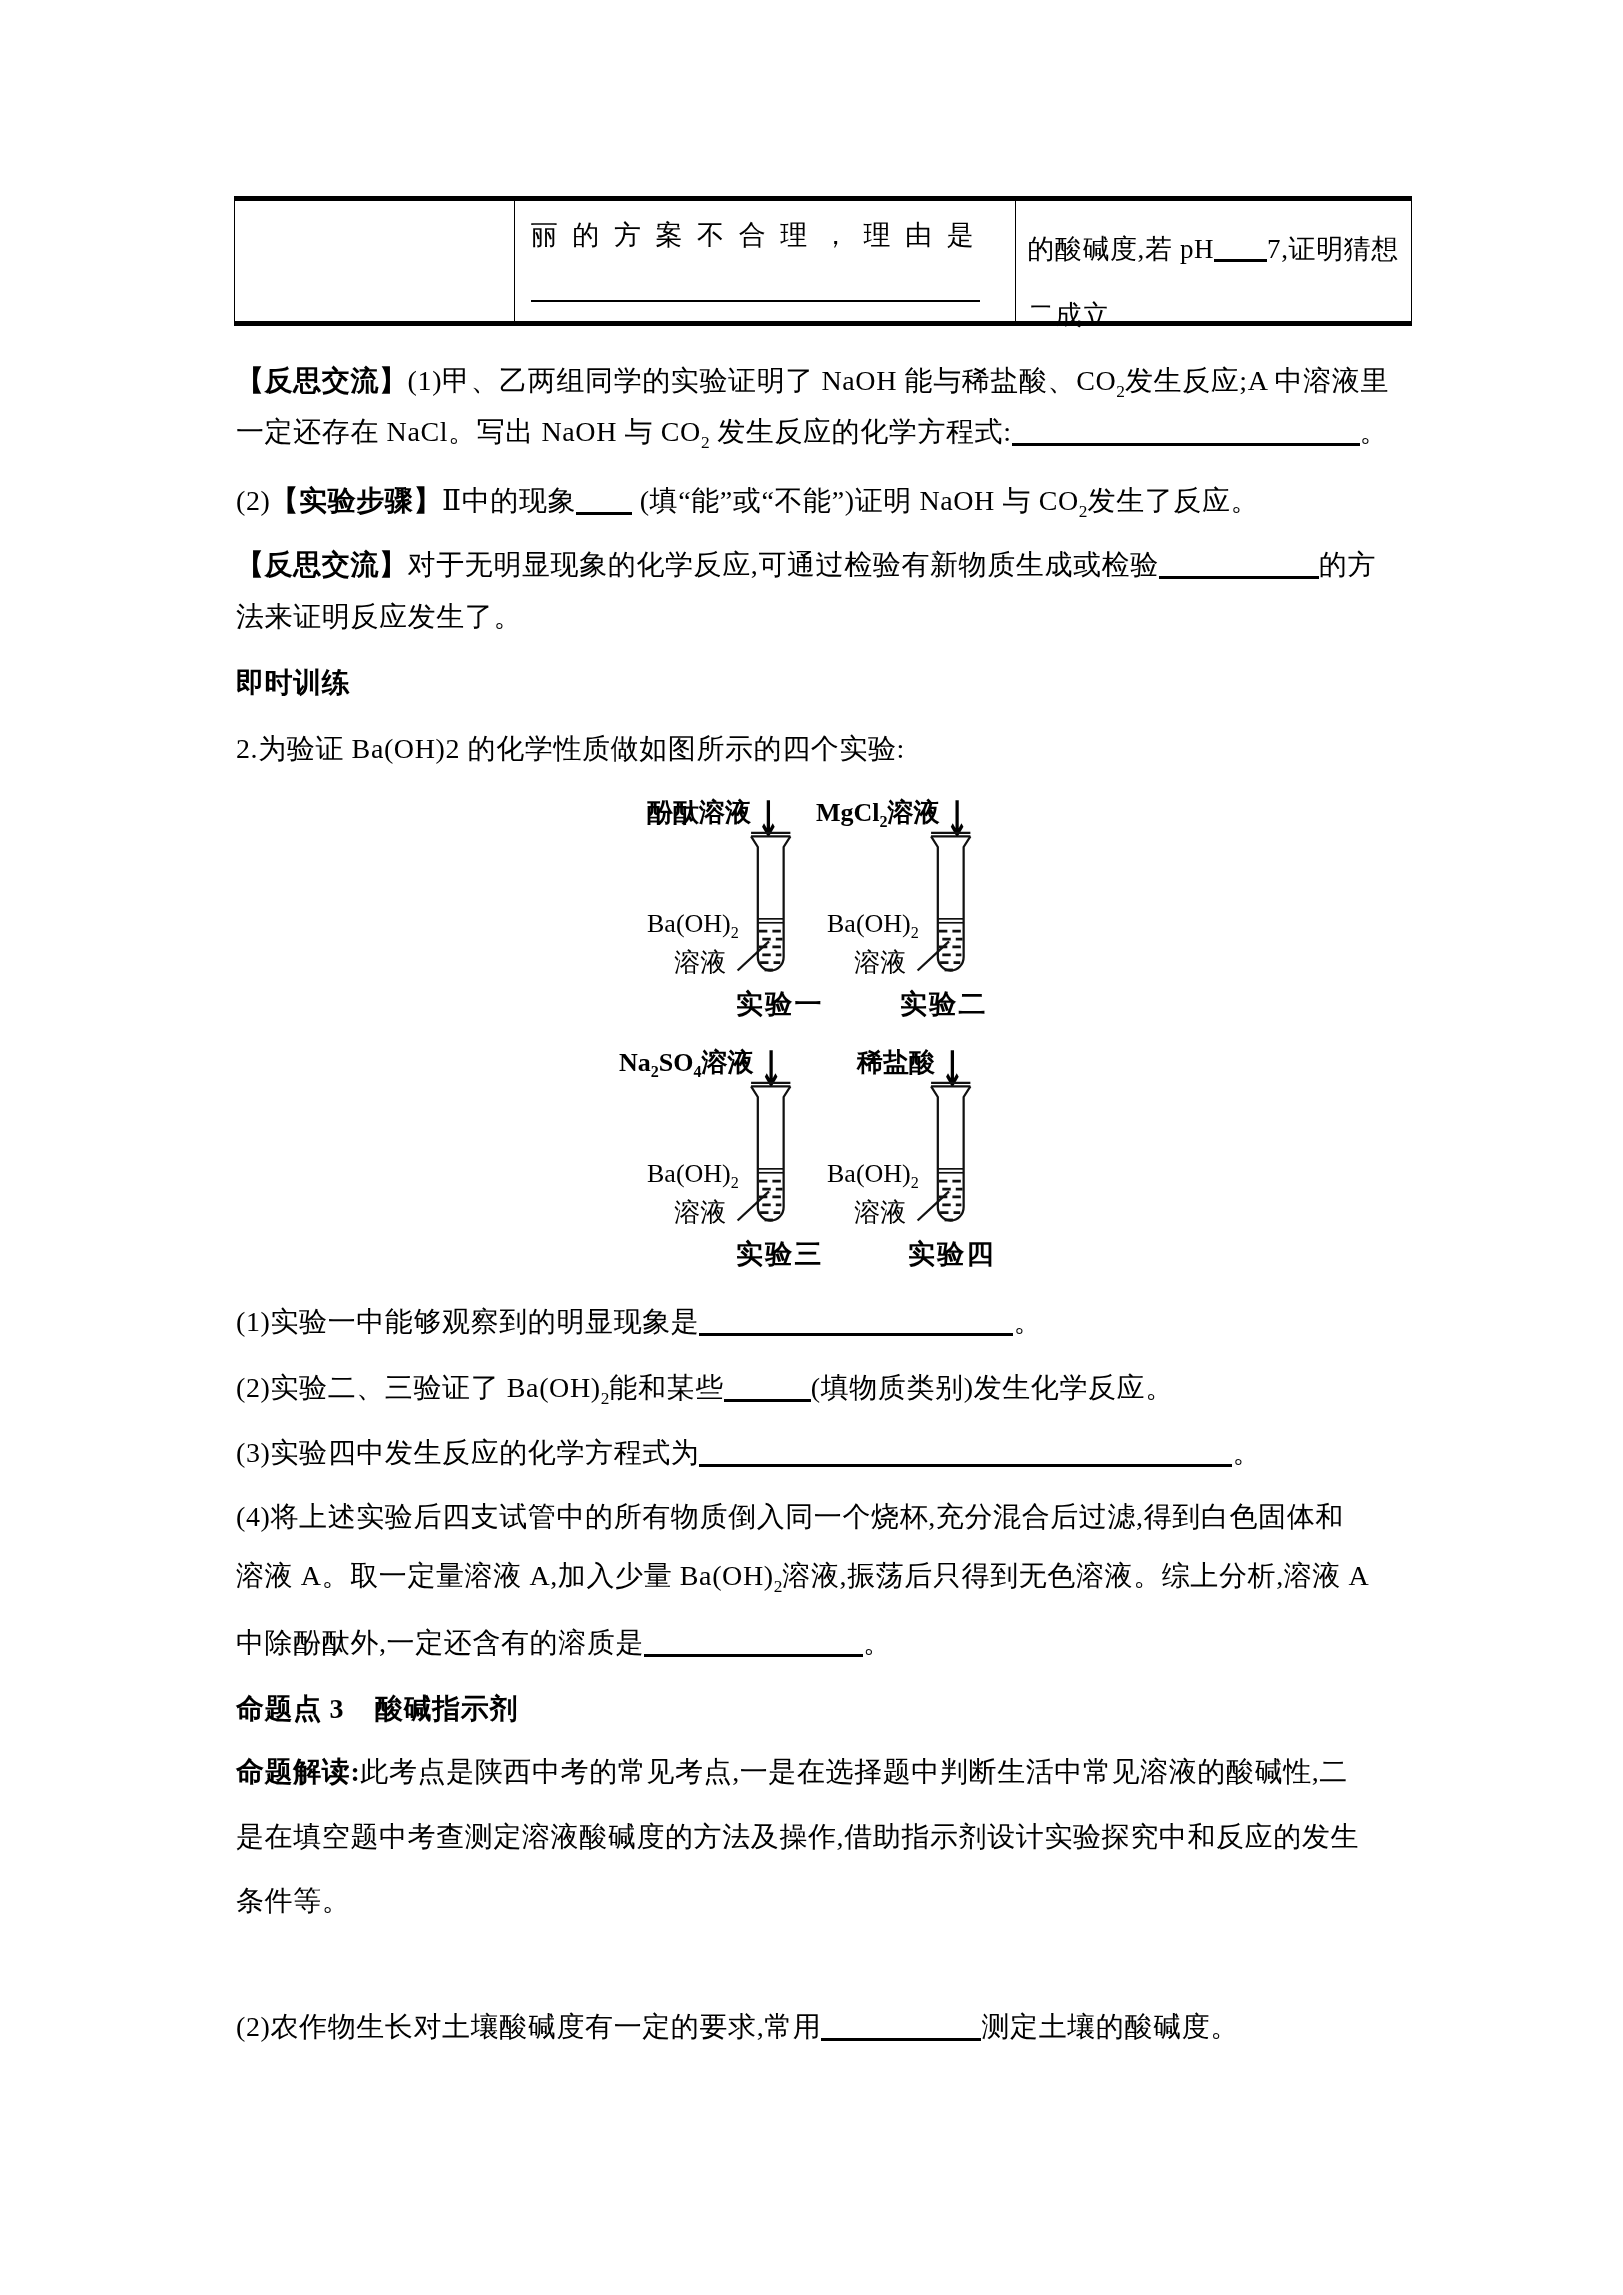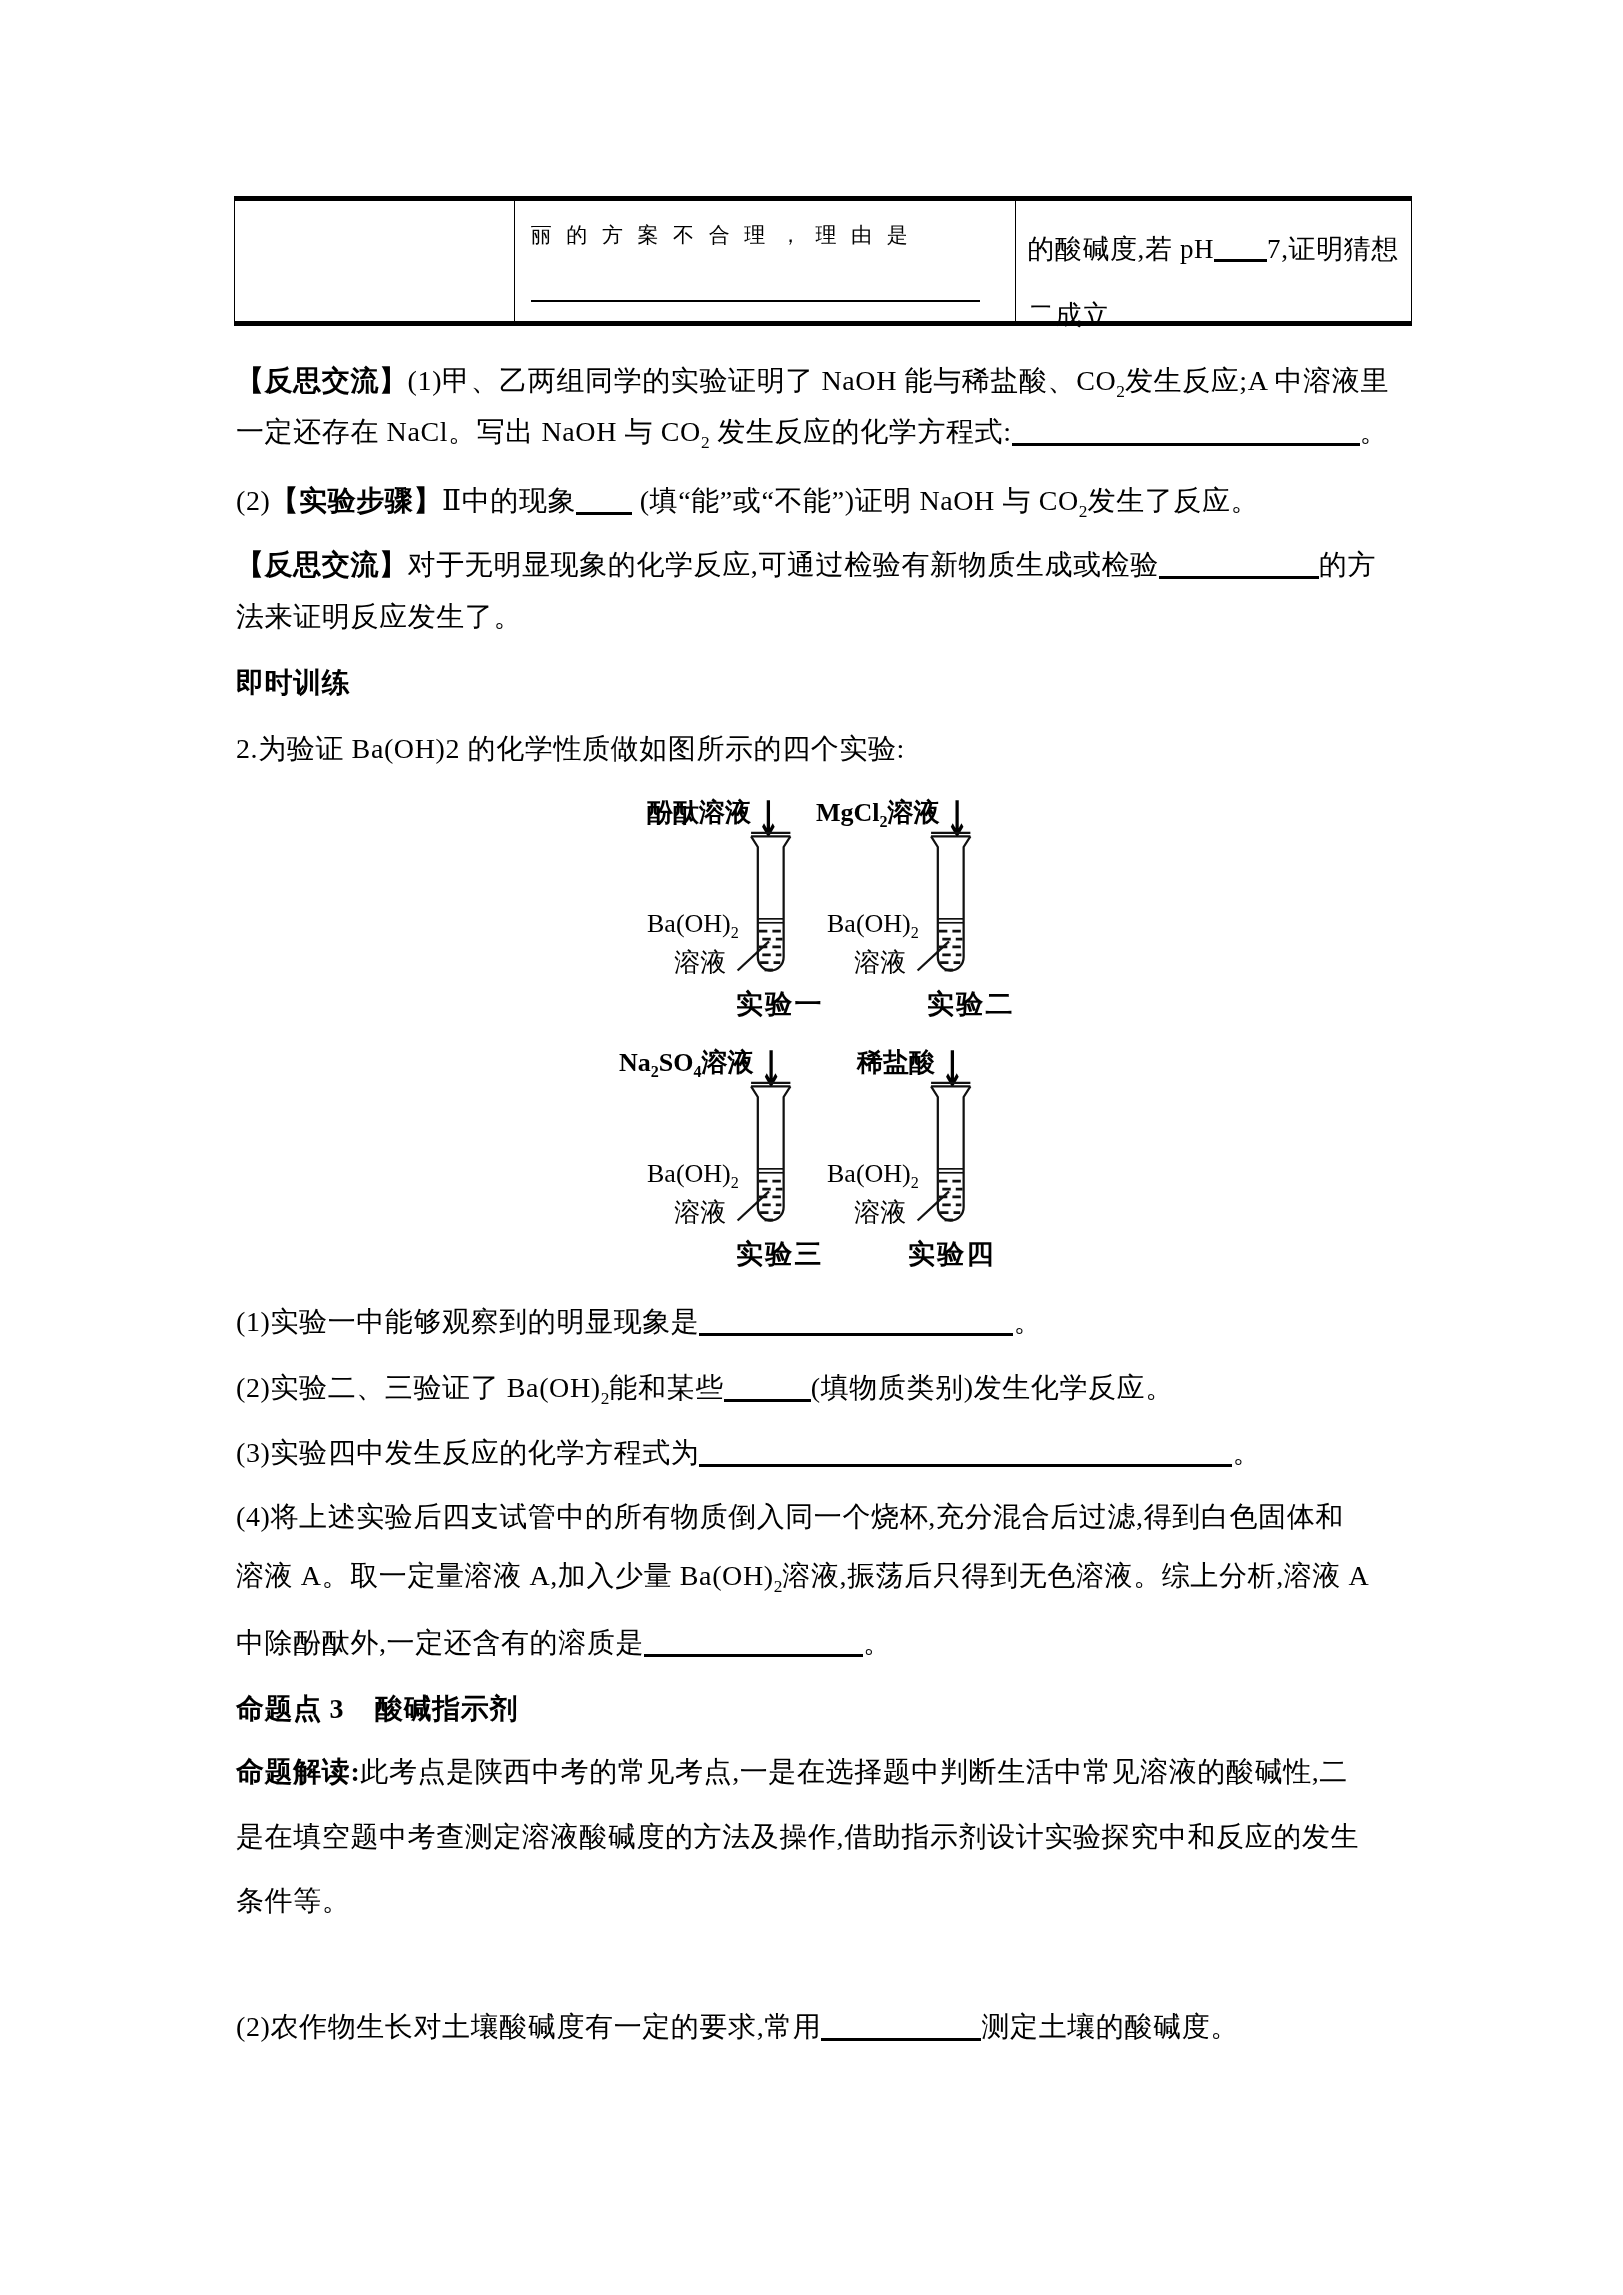--- a/index.html
+++ b/index.html
@@ -44,21 +44,21 @@
     display:flex;
   }
   .ans-table .cell{box-sizing:border-box;height:100%;}
   .cell-1{width:280px;border-right:1.7px solid #000;}
   .cell-2{
     width:501px;border-right:1.7px solid #000;
     padding:19px 15.7px 11.2px 15.7px;
     display:flex;flex-direction:column;justify-content:space-between;
   }
   .cell-2 .c2text{
-    font-size:21px;line-height:31px;letter-spacing:14.6px;white-space:nowrap;
+    font-size:27px;line-height:31px;letter-spacing:14.6px;white-space:nowrap;
   }
   .cell-underline{
     width:449px;height:0;
     border-bottom:2.2px solid #000;
     margin-bottom:7.9px;
   }
   .cell-3{
     flex:1;
     padding:14.6px 10px 0 11.2px;
     font-size:27px;line-height:66px;letter-spacing:0.6px;
@@ -220,21 +220,21 @@
     <div class="abs ba-label" style="left:64px;top:368px">
       <div><span>Ba(OH)</span><sub>2</sub></div>
       <div class="l2">溶液</div>
     </div>
     <div class="abs ba-label" style="left:244px;top:368px">
       <div><span>Ba(OH)</span><sub>2</sub></div>
       <div class="l2">溶液</div>
     </div>
 
     <div class="abs exp-caption" style="left:153px;top:195px">实验一</div>
-    <div class="abs exp-caption" style="left:344px;top:195px">实验二</div>
+    <div class="abs exp-caption" style="left:317px;top:195px">实验二</div>
     <div class="abs exp-caption" style="left:153px;top:445px">实验三</div>
     <div class="abs exp-caption" style="left:325px;top:445px">实验四</div>
   </div>
 
   <div class="line" style="top:1304px"><span>(1)实验一中能够观察到的明显现象是</span><span class="blank" style="width: 314px;"></span><span>。</span></div>
   <div class="line" style="top:1370px"><span>(2)实验二、三验证了 Ba(OH)</span><sub>2</sub><span>能和某些</span><span class="blank" style="width: 87px;"></span><span>(填物质类别)发生化学反应。</span></div>
   <div class="line" style="top:1435px"><span>(3)实验四中发生反应的化学方程式为</span><span class="blank" style="width: 533px;"></span><span>。</span></div>
   <div class="line" style="top:1499px"><span>(4)将上述实验后四支试管中的所有物质倒入同一个烧杯,充分混合后过滤,得到白色固体和</span></div>
   <div class="line" style="top:1558px"><span>溶液 A。取一定量溶液 A,加入少量 Ba(OH)</span><sub>2</sub><span>溶液,振荡后只得到无色溶液。综上分析,溶液 A</span></div>
   <div class="line" style="top:1625px"><span>中除酚酞外,一定还含有的溶质是</span><span class="blank" style="width: 219px;"></span><span>。</span></div>

